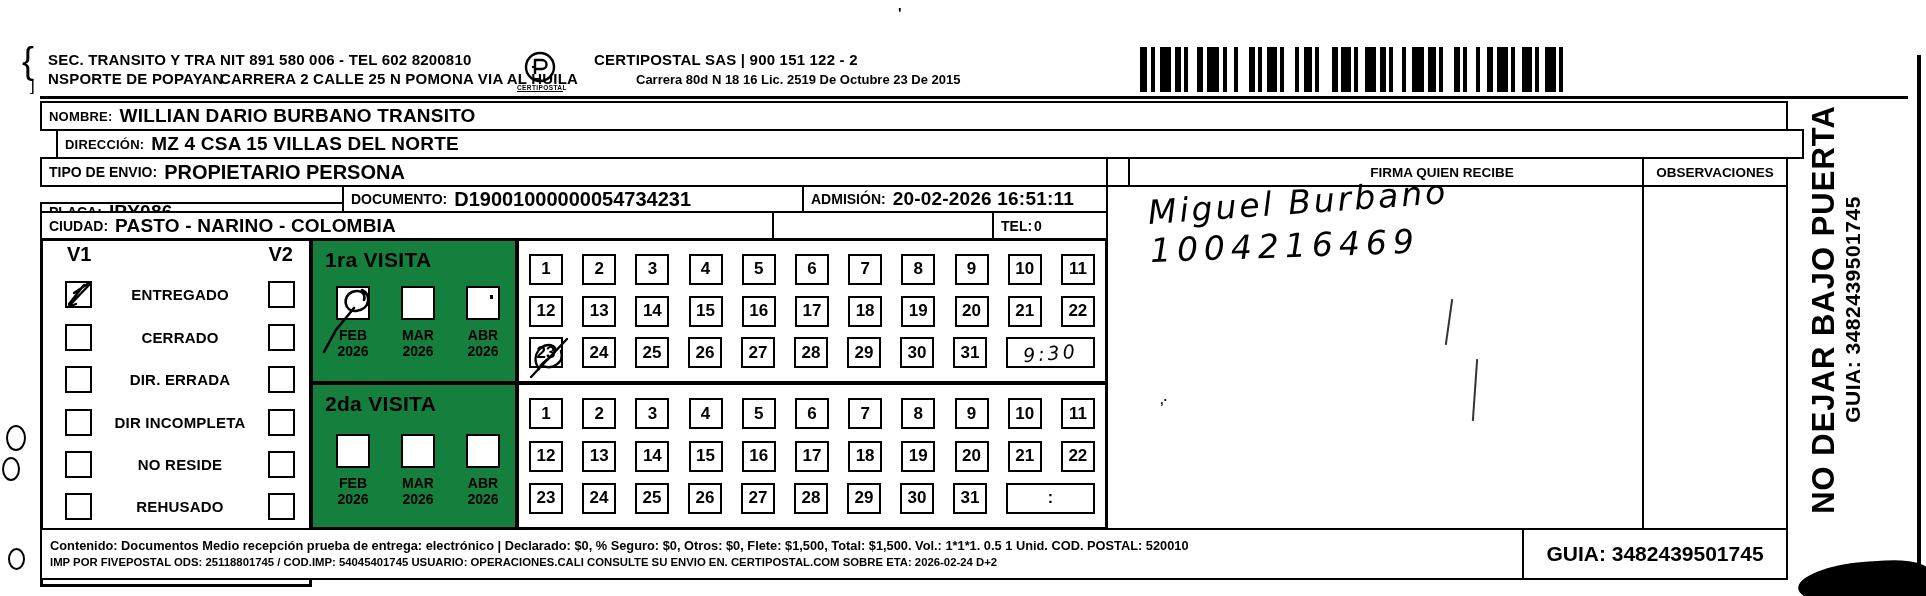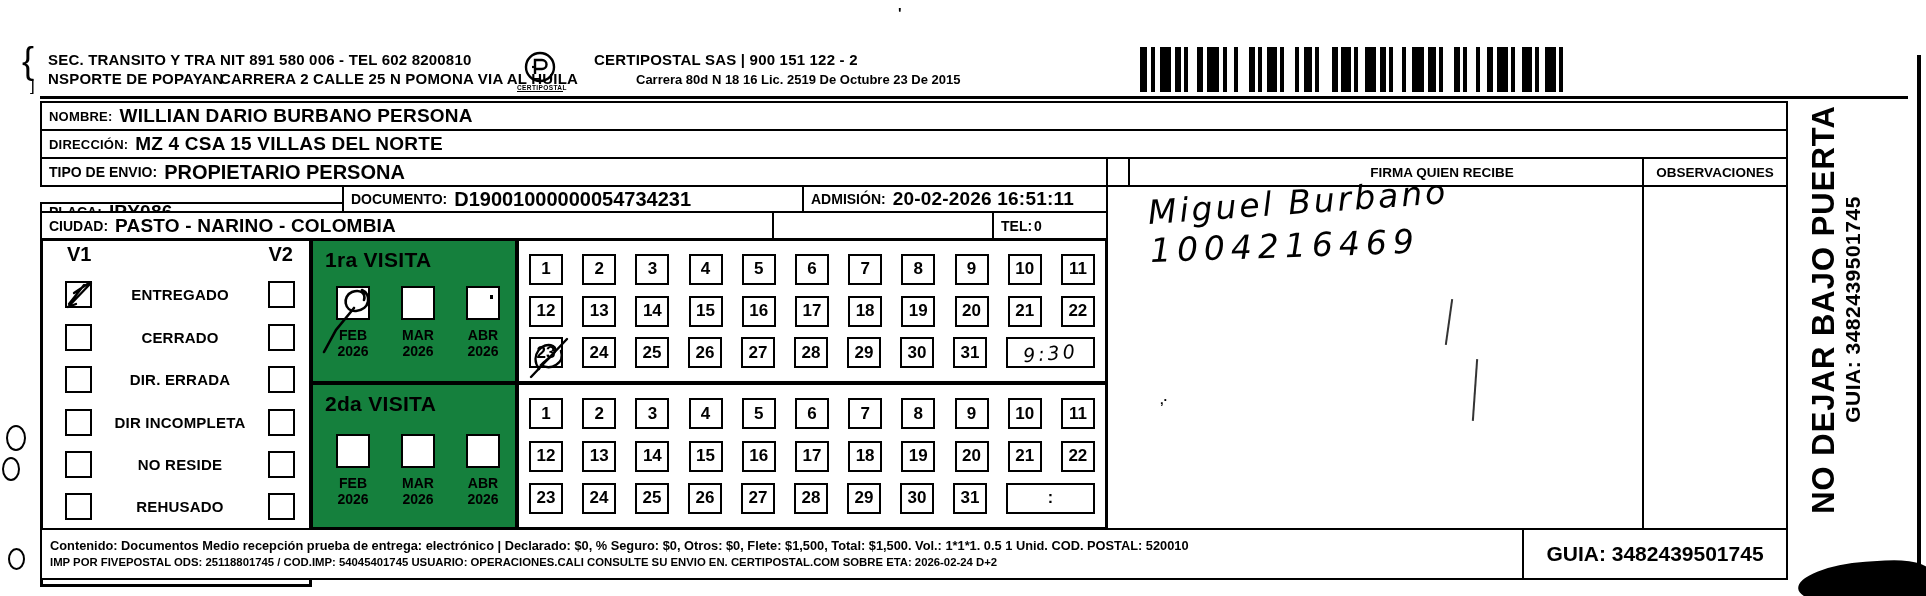--- a/index.html
+++ b/index.html
@@ -177,24 +177,24 @@
       <div class="bar" style="width: 11.1px;"></div>
       <div class="bar-gap" style="width: 3.7px;"></div>
       <div class="bar" style="width: 3.7px;"></div>
       <div class="bar-gap" style="width: 7.4px;"></div>
     </div>
 
   <div class="abs hrule" style="left:40px;top:96px;width:1868px;height:2.5px;"></div>
 
   <div class="cell" style="left:40px;top:101px;width:1748px;height:30px;">
     <span class="lbl">NOMBRE:</span>
-    <span class="val">WILLIAN DARIO BURBANO PERSONA</span>
-  </div>
-
-  <div class="cell" style="left:40px;top:129px;width:1748px;height:30px;">
+    <span class="val">WILLIAN DARIO BURBANO TRANSITO</span>
+  </div>
+
+  <div class="cell" style="left:56px;top:129px;width:1748px;height:30px;">
     <span class="lbl">DIRECCIÓN:</span>
     <span class="val">MZ 4 CSA 15 VILLAS DEL NORTE</span>
   </div>
 
   <div class="cell" style="left:40px;top:157px;width:1068px;height:30px;">
     <span class="lbl14">TIPO DE ENVIO:</span>
     <span class="val20">PROPIETARIO PERSONA</span>
   </div>
 
   <div class="cell ctr hdr-cell" style="left:1128px;top:157px;width:628px;height:30px;align-items:center;">

